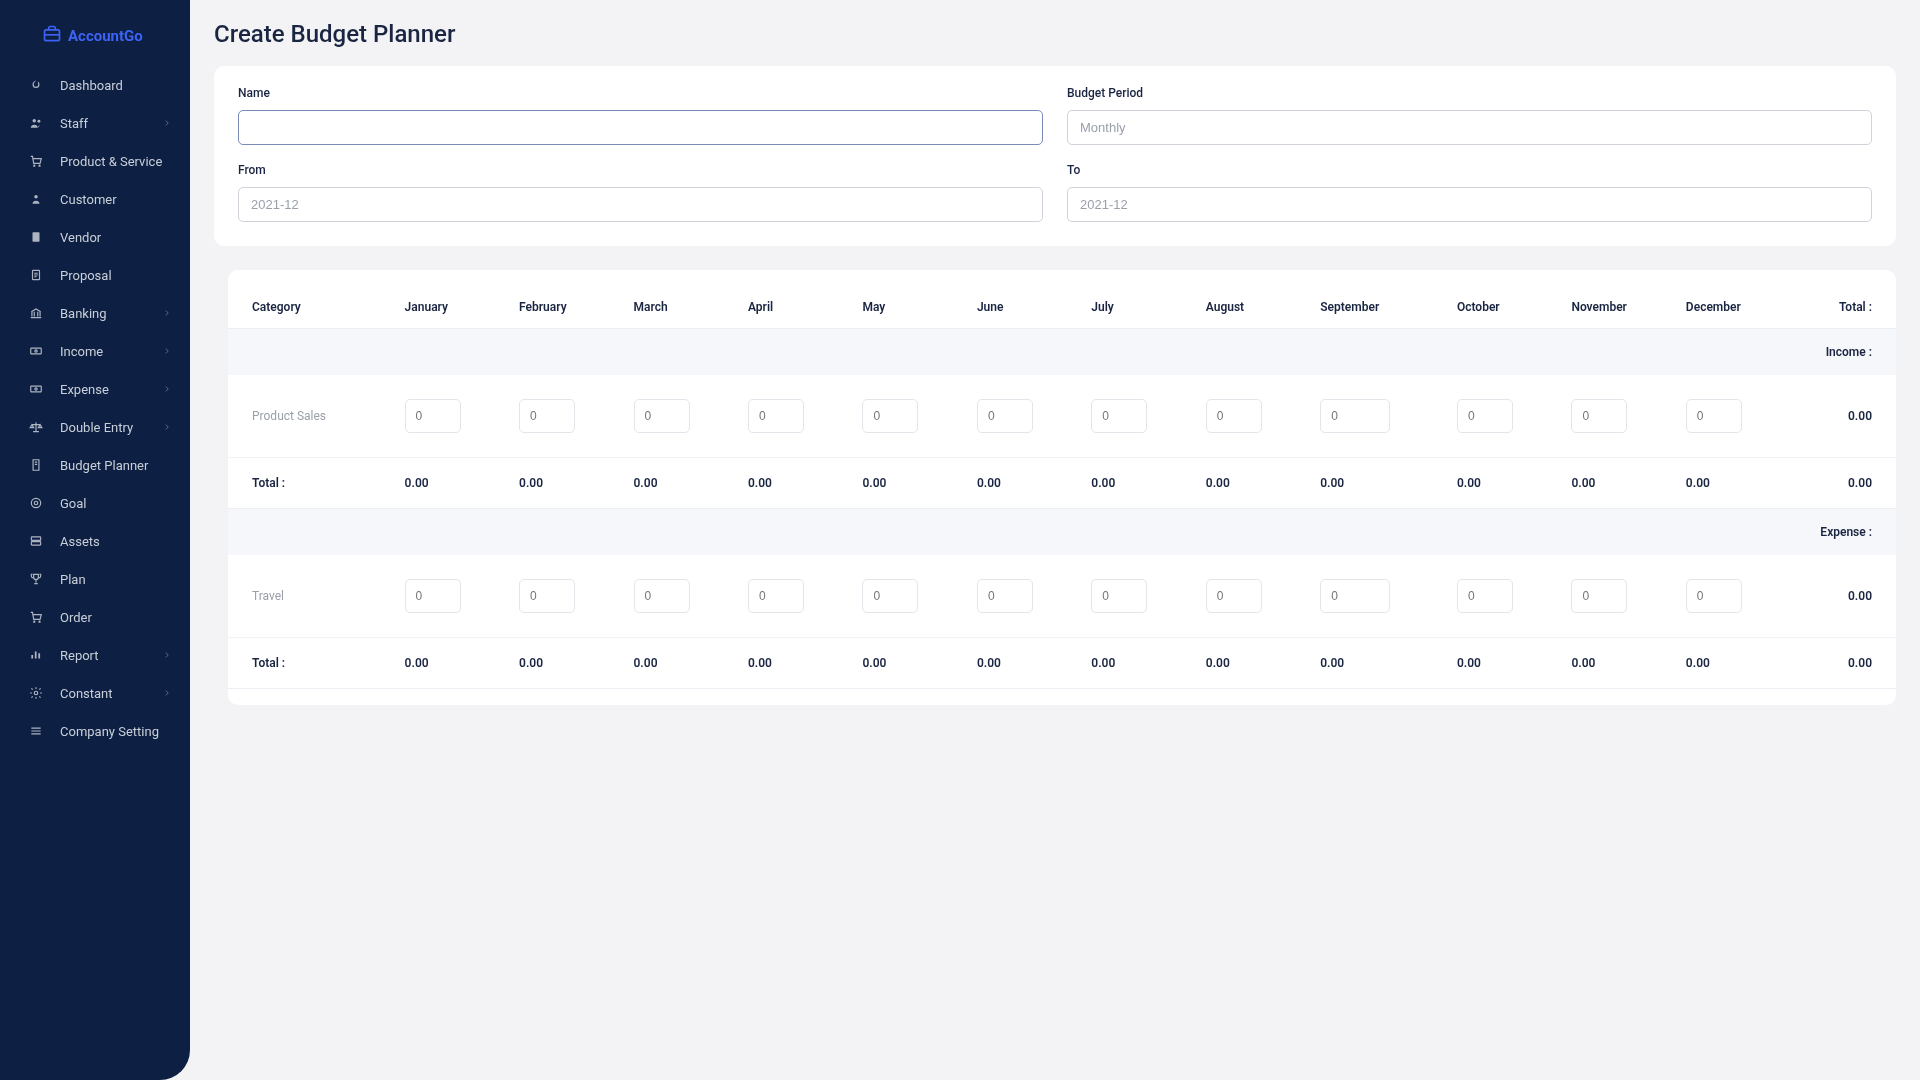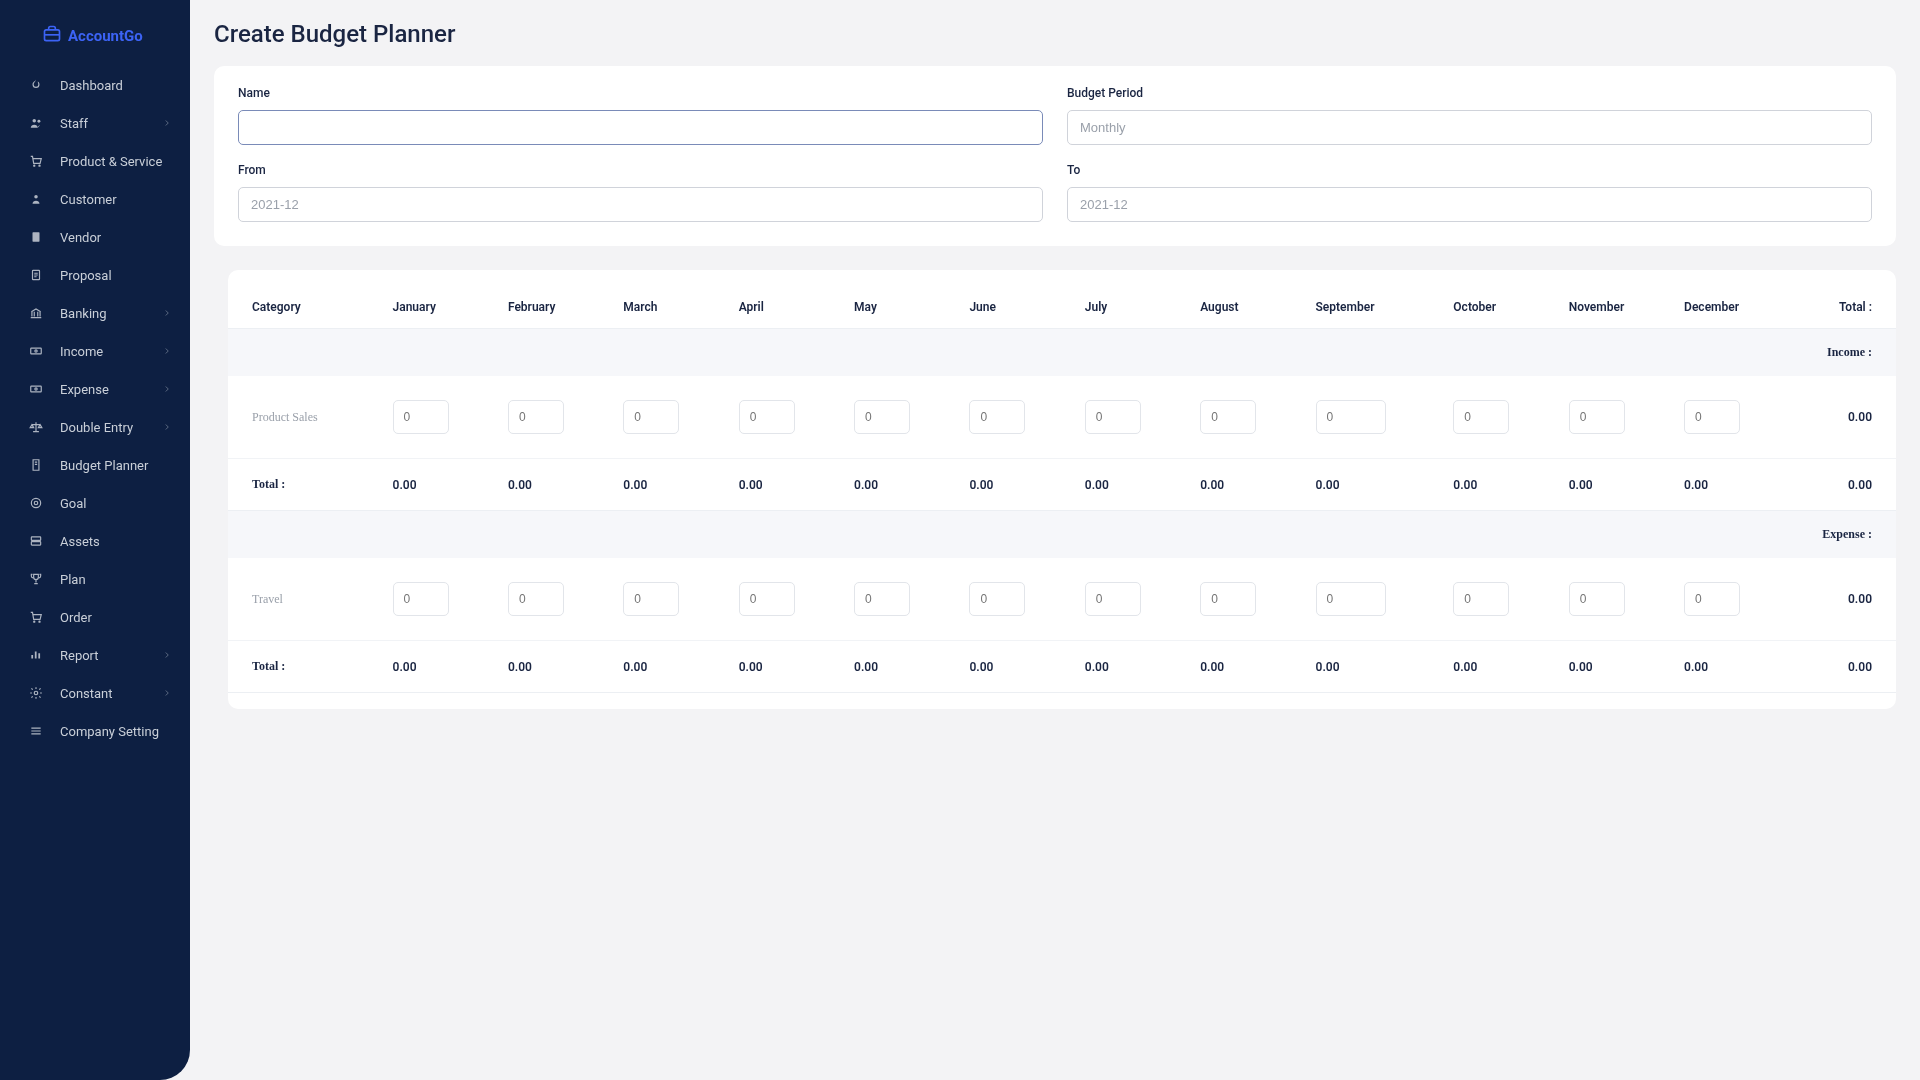--- a/index.html
+++ b/index.html
@@ -19,21 +19,21 @@
 .form-group { flex: 1; display: flex; flex-direction: column; }
 .form-label { font-size: 12px; color: #1a2542; margin-bottom: 10px; font-weight: 500; }
 .form-input { border: 1px solid #d0d3da; border-radius: 5px; padding: 9px 12px; font-size: 13px; color: #555; background: #fff; }
 .form-input.focused { border-color: #7a8bb8; }
 .form-input::placeholder { color: #9aa0aa; }
 .table-card { background: #fff; border-radius: 10px; padding: 16px 0 16px 0; margin-left: 14px; }
 table { width: 100%; border-collapse: collapse; }
 th, td { text-align: left; padding: 14px 8px; font-size: 12px; }
 th { color: #1a2542; font-weight: 600; border-bottom: 1px solid #eceff3; }
 th:first-child { padding-left: 24px; }
-td:first-child { padding-left: 24px; font-family: Liberation Serif, serif; }
+td:first-child { padding-left: 24px; }
 th:last-child, td:last-child { padding-right: 24px; text-align: right; }
 .section-row td { background: #f6f7fa; font-weight: 600; color: #1a2542; padding-top: 16px; padding-bottom: 16px; }
 .cat-cell { color: #9aa0aa; font-size: 12px; }
 .cell-input { width: 56px; border: 1px solid #e2e5ea; border-radius: 5px; padding: 9px 10px; font-size: 12px; color: #9aa0aa; }
 .cell-input.wide { width: 70px; }
 tr.data-row td { border-bottom: 1px solid #f1f3f6; padding-top: 24px; padding-bottom: 24px; vertical-align: middle; }
 tr.total-row td { font-weight: 600; color: #1a2542; border-bottom: 1px solid #eceff3; padding-top: 18px; padding-bottom: 18px; }
 .rt { font-weight: 600; color: #1a2542; }
 </style>
 </head>

